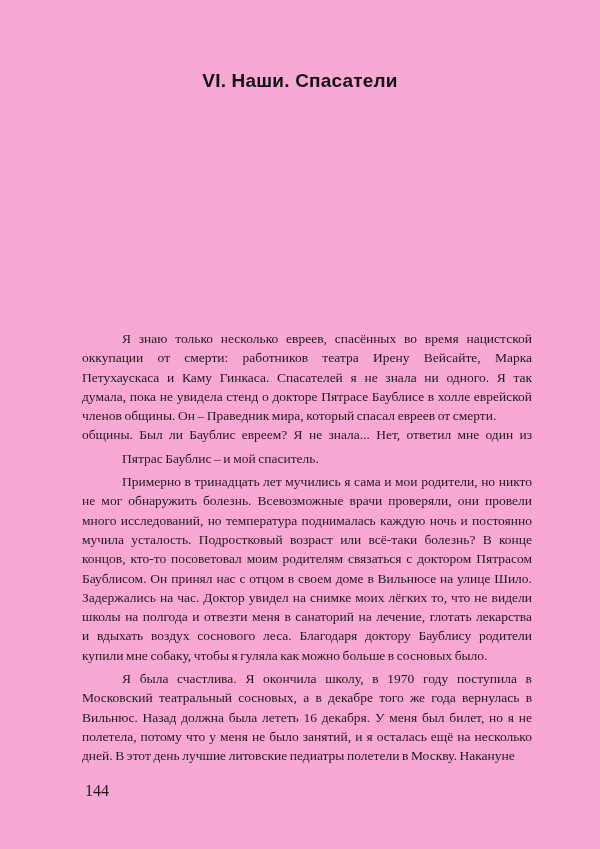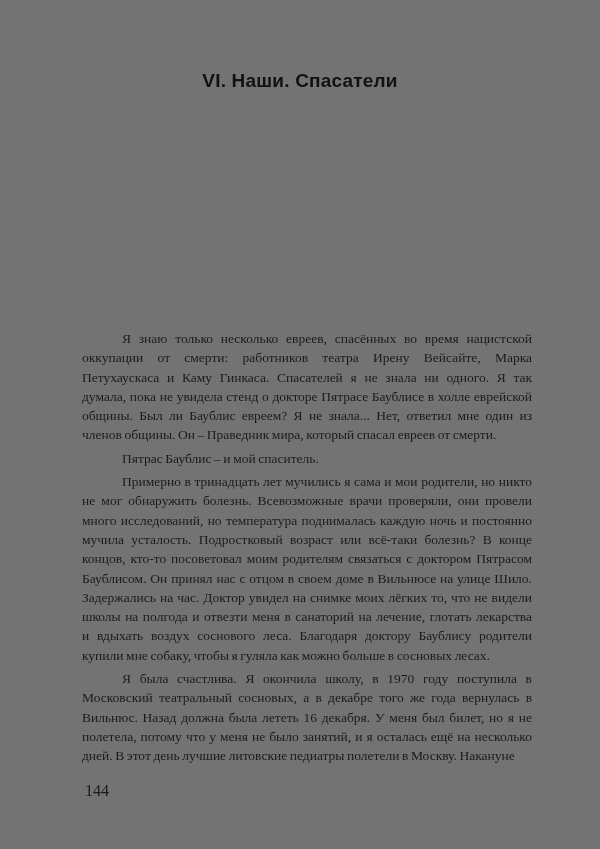--- a/index.html
+++ b/index.html
@@ -1,21 +1,21 @@
 <!DOCTYPE html>
 <html><head>
 <meta charset="utf-8">
 <style>
   html, body { margin: 0; padding: 0; background: #e8e8e8; }
   .page {
     position: relative;
     width: 600px;
     height: 849px;
     margin: 0 auto;
-    background: #737373;
+    background: #f9a8d4;
     color: #1b1b1b;
     font-family: "Liberation Serif", serif;
     overflow: hidden;
   }
   .chapter-title {
     position: absolute;
     top: 71px;
     left: 0;
     right: 0;
     margin: 0;
@@ -59,37 +59,37 @@
 
 <div class="page">
   <h1 class="chapter-title">VI. Наши. Спасатели</h1>
 
   <main class="page-body" id="paragraphs">
       <div class="paragraph">
         <div class="line first">Я знаю только несколько евреев, спасённых во время нацистской</div>
         <div class="line">оккупации от смерти: работников театра Ирену Вейсайте, Марка</div>
         <div class="line">Петухаускаса и Каму Гинкаса. Спасателей я не знала ни одного. Я так</div>
         <div class="line">думала, пока не увидела стенд о докторе Пятрасе Баублисе в холле еврейской</div>
+        <div class="line last">членов общины. Он – Праведник мира, который спасал евреев от смерти.</div>
         <div class="line">общины. Был ли Баублис евреем? Я не знала... Нет, ответил мне один из</div>
-        <div class="line last">членов общины. Он – Праведник мира, который спасал евреев от смерти.</div>
       </div>
       <div class="paragraph">
         <div class="line first last">Пятрас Баублис – и мой спаситель.</div>
       </div>
       <div class="paragraph">
         <div class="line first">Примерно в тринадцать лет мучились я сама и мои родители, но никто</div>
         <div class="line">не мог обнаружить болезнь. Всевозможные врачи проверяли, они провели</div>
         <div class="line">много исследований, но температура поднималась каждую ночь и постоянно</div>
         <div class="line">мучила усталость. Подростковый возраст или всё-таки болезнь? В конце</div>
         <div class="line">концов, кто-то посоветовал моим родителям связаться с доктором Пятрасом</div>
         <div class="line">Баублисом. Он принял нас с отцом в своем доме в Вильнюсе на улице Шило.</div>
         <div class="line">Задержались на час. Доктор увидел на снимке моих лёгких то, что не видели</div>
         <div class="line">школы на полгода и отвезти меня в санаторий на лечение, глотать лекарства</div>
         <div class="line">и вдыхать воздух соснового леса. Благодаря доктору Баублису родители</div>
-        <div class="line last">купили мне собаку, чтобы я гуляла как можно больше в сосновых лесах.</div>
+        <div class="line last">купили мне собаку, чтобы я гуляла как можно больше в сосновых было.</div>
       </div>
       <div class="paragraph">
         <div class="line first">Я была счастлива. Я окончила школу, в 1970 году поступила в</div>
         <div class="line">Московский театральный сосновых, а в декабре того же года вернулась в</div>
         <div class="line">Вильнюс. Назад должна была лететь 16 декабря. У меня был билет, но я не</div>
         <div class="line">полетела, потому что у меня не было занятий, и я осталась ещё на несколько</div>
         <div class="line last">дней. В этот день лучшие литовские педиатры полетели в Москву. Накануне</div>
       </div>
     </main>
 

